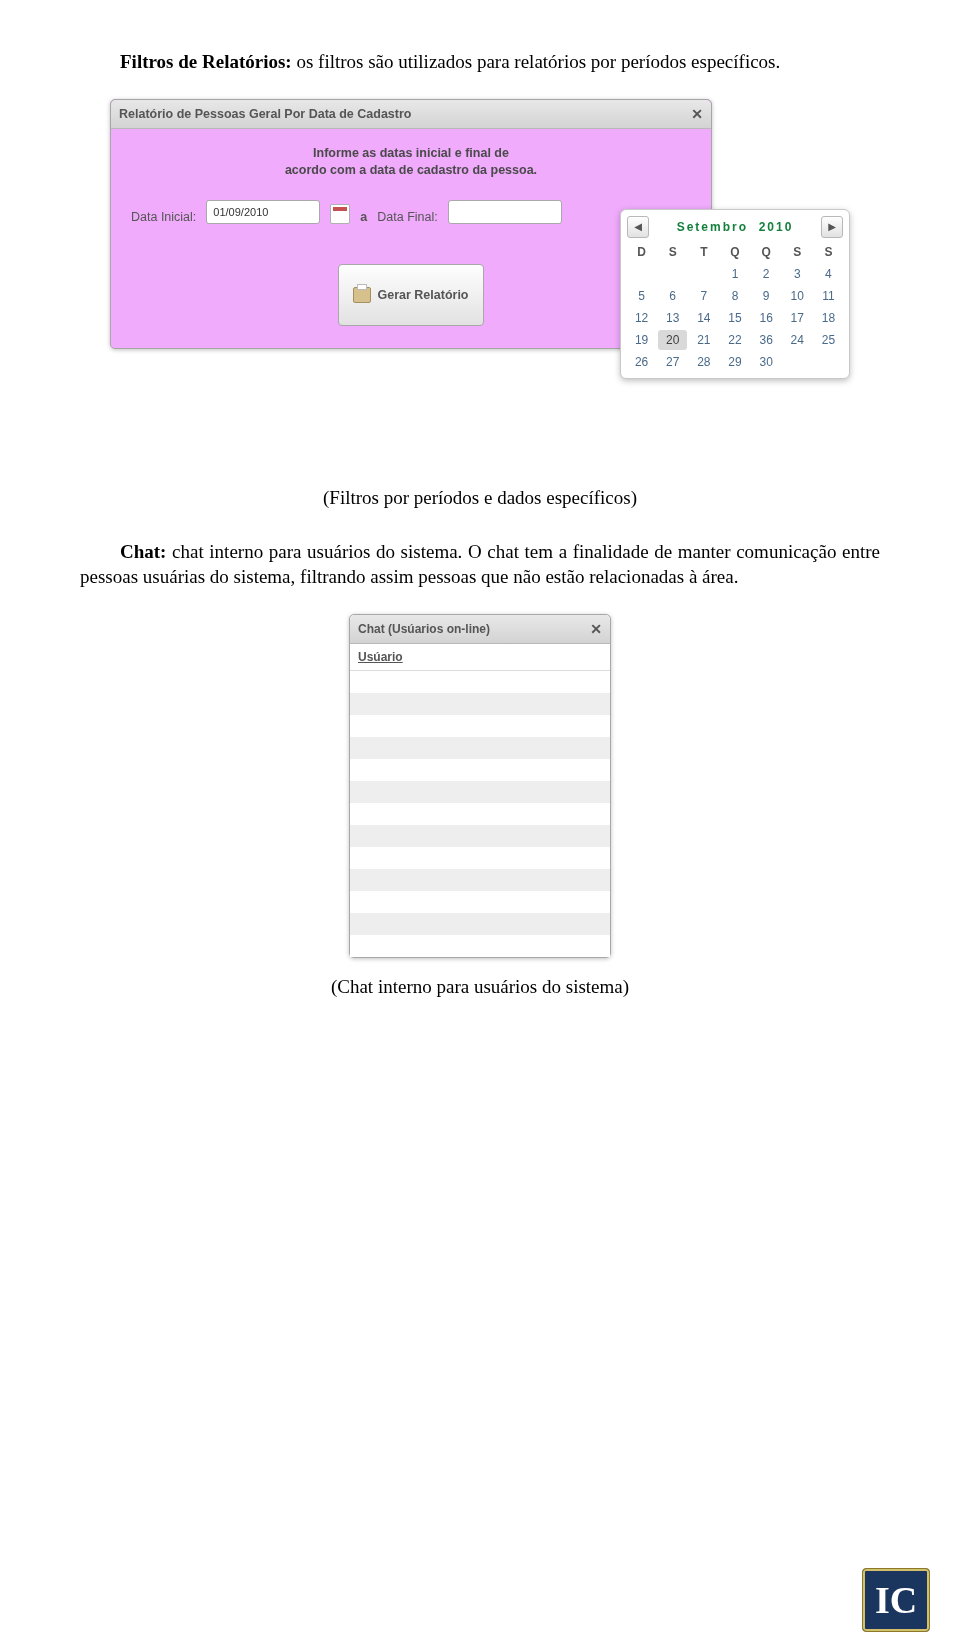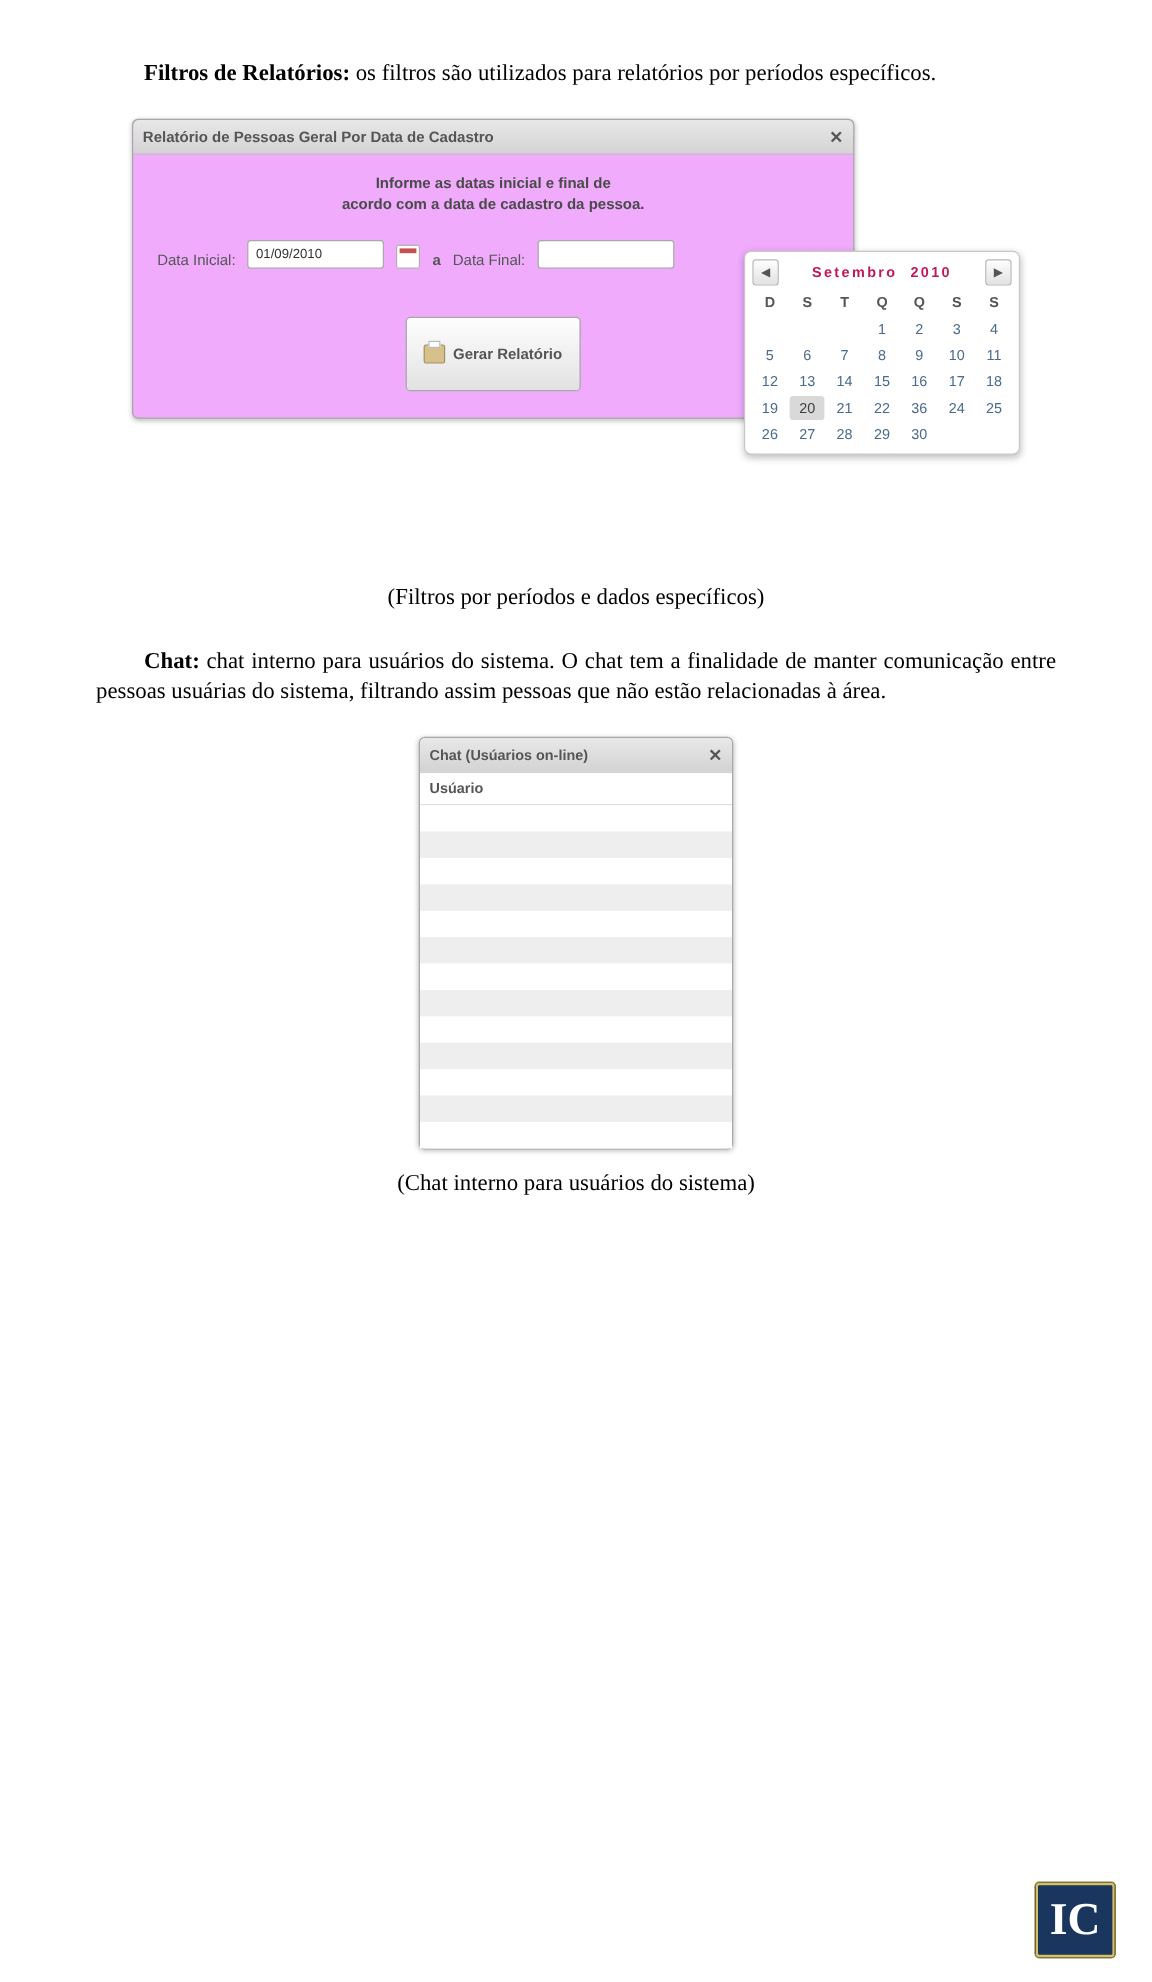--- a/index.html
+++ b/index.html
@@ -173,21 +173,21 @@
     border: 1px solid #b8b8b8;
     border-radius: 3px;
     display: flex;
     align-items: center;
     justify-content: center;
     font-size: 10px;
     color:#555;
     cursor:pointer;
     font-family: Arial, sans-serif;
   }
-  .cal-title { font-weight: bold; letter-spacing: 2px; color:#be185d;}
+  .cal-title { font-weight: bold; letter-spacing: 2px; color:#15803d;}
   .cal-grid {
     display: grid;
     grid-template-columns: repeat(7, 1fr);
     gap: 2px;
   }
   .cal-dow {
     text-align: center;
     font-weight: bold;
     color: #555;
     padding: 3px 0;
@@ -215,20 +215,21 @@
     font-family: Tahoma, Verdana, Arial, sans-serif;
     font-size: 12px;
     color: #555;
   }
   .chat-sub {
     padding: 6px 8px;
     font-weight: bold;
     color: #555;
     background:#fff;
     border-bottom:1px solid #ddd;
+    text-decoration:underline;
   }
   .chat-list { padding: 0; }
   .chat-row {
     height: 22px;
   }
   .chat-row:nth-child(even){ background:#eeeeee; }
   .chat-row:nth-child(odd){ background:#ffffff; }
 
   
   .logo {

